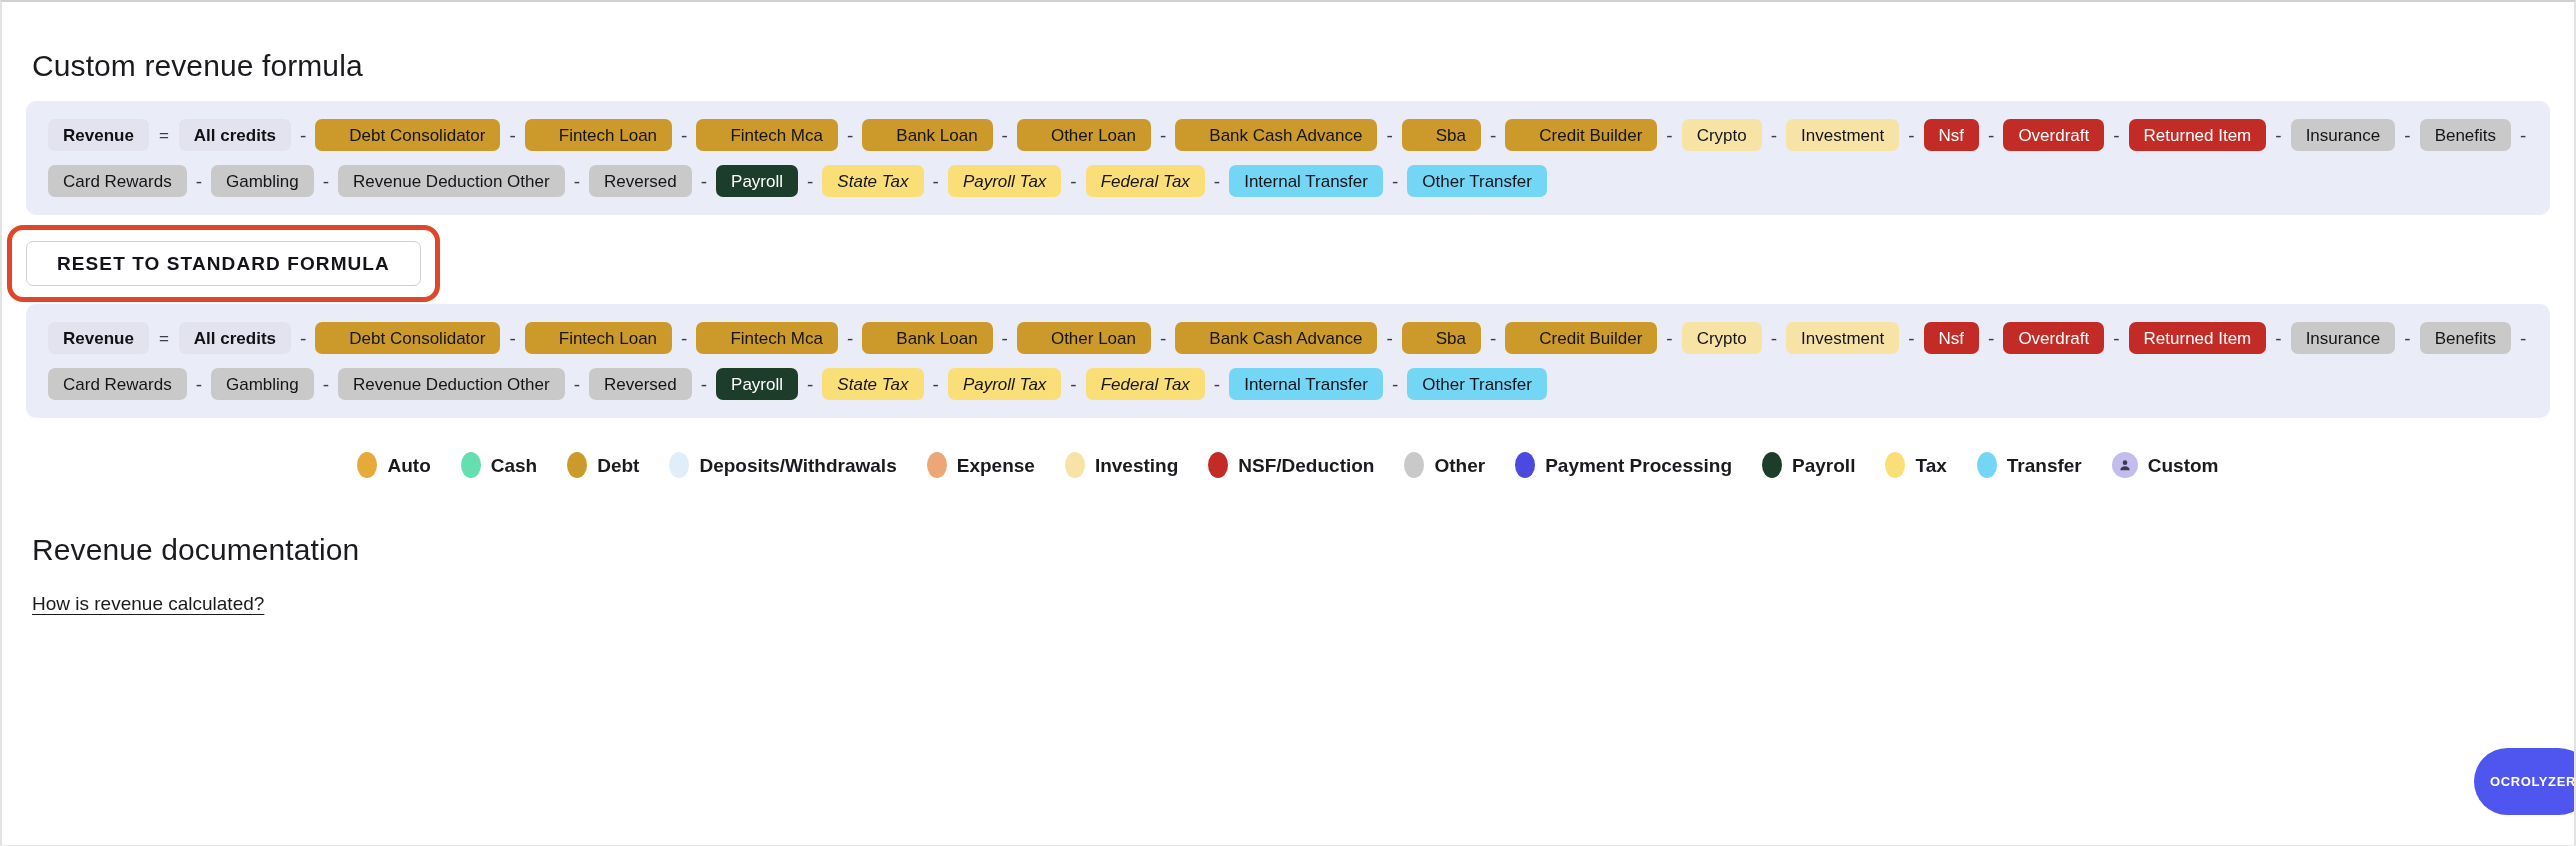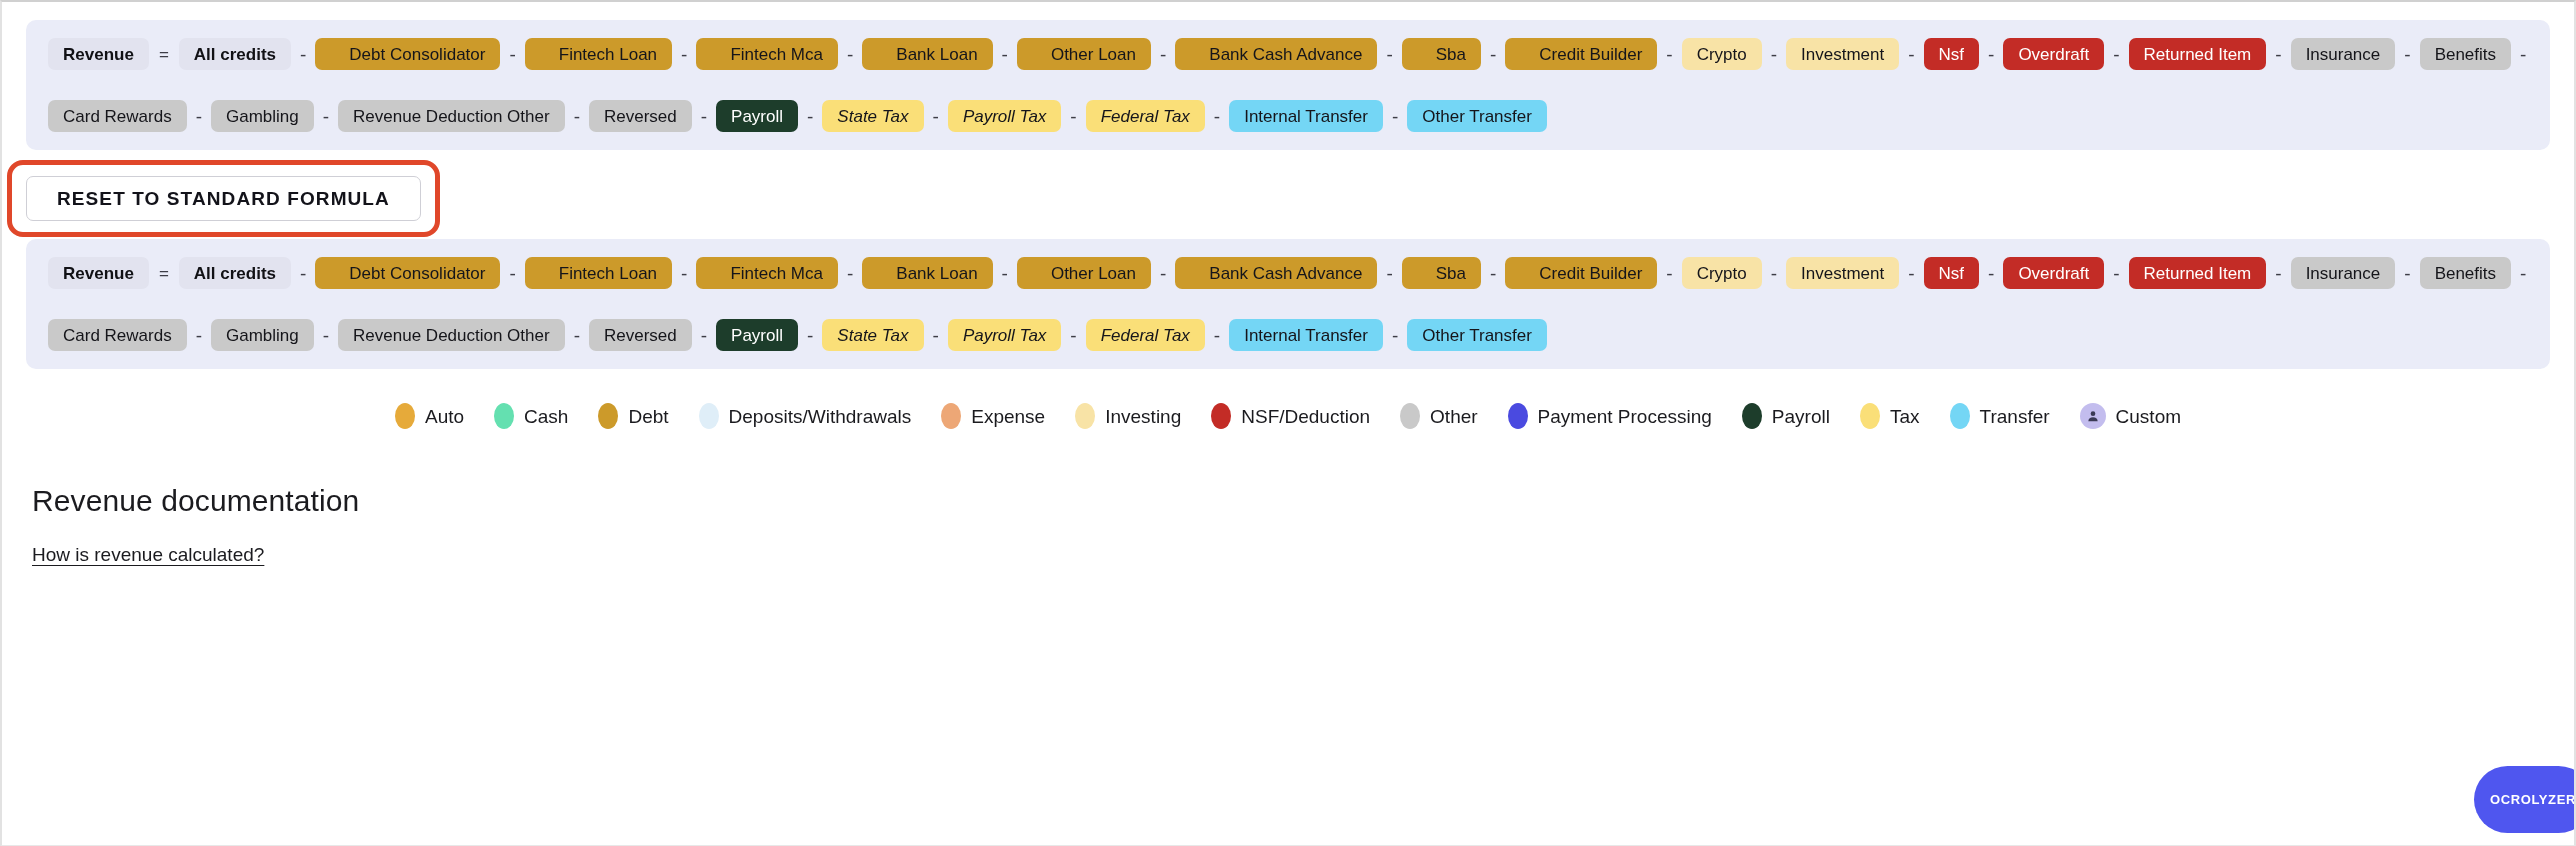--- a/index.html
+++ b/index.html
@@ -36,21 +36,21 @@
     border-radius: 10px;
     margin-top: 18px;
     padding: 18px 20px 18px 22px;
   }
   .formula-row {
     display: flex;
     align-items: center;
     flex-wrap: nowrap;
     gap: 0px;
   }
-  .formula-row + .formula-row { margin-top: 30px; }
+  .formula-row + .formula-row { margin-top: 14px; }
 
   .op {
     display: inline-block;
     color: #3d3d46;
     font-size: 19px;
     line-height: 1;
     padding: 0 9px;
     flex: 0 0 auto;
     user-select: none;
   }
@@ -115,20 +115,21 @@
 
   
   .legend {
     display: flex;
     align-items: flex-end;
     justify-content: center;
     flex-wrap: nowrap;
     gap: 0;
     margin-top: 34px;
     padding-bottom: 4px;
+    font-weight: bold;
   }
   .legend-item {
     display: inline-flex;
     align-items: center;
     gap: 10px;
     padding: 0 15px;
     white-space: nowrap;
   }
   .legend-dot {
     width: 20px; height: 26px;
@@ -178,20 +179,21 @@
     font-weight: 700;
     letter-spacing: 0.6px;
     cursor: pointer;
   }
 </style>
 </head>
 <body>
 
 <div class="page">
 
+  <h2 class="section-title">Custom revenue formula</h2>
 
   <div class="formula-card" id="custom-formula-card">
       <div class="formula-row">
         <span class="chip base">Revenue</span>
         <span class="op eq">=</span>
         <span class="chip base">All credits</span>
         <span class="op">-</span>
         <span class="chip c-debt">Debt Consolidator</span>
         <span class="op">-</span>
         <span class="chip c-debt">Fintech Loan</span>

